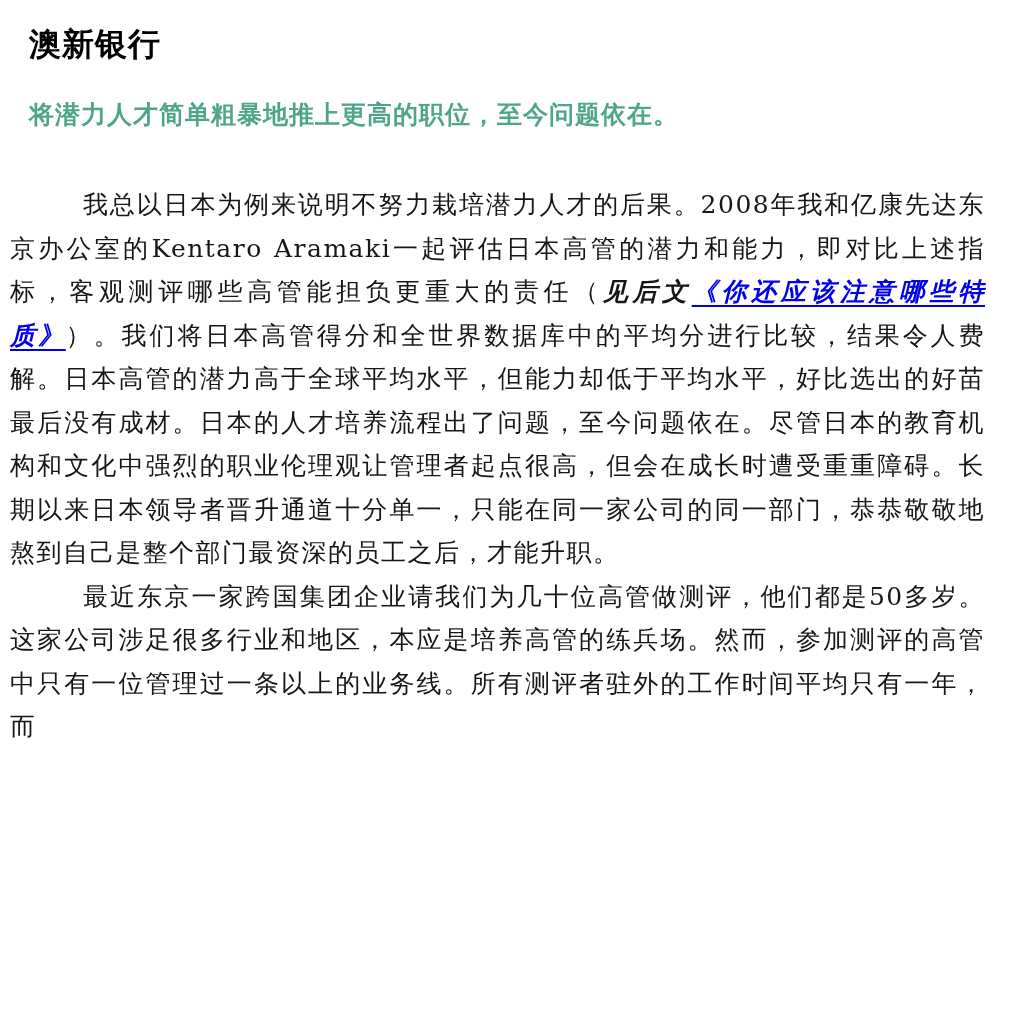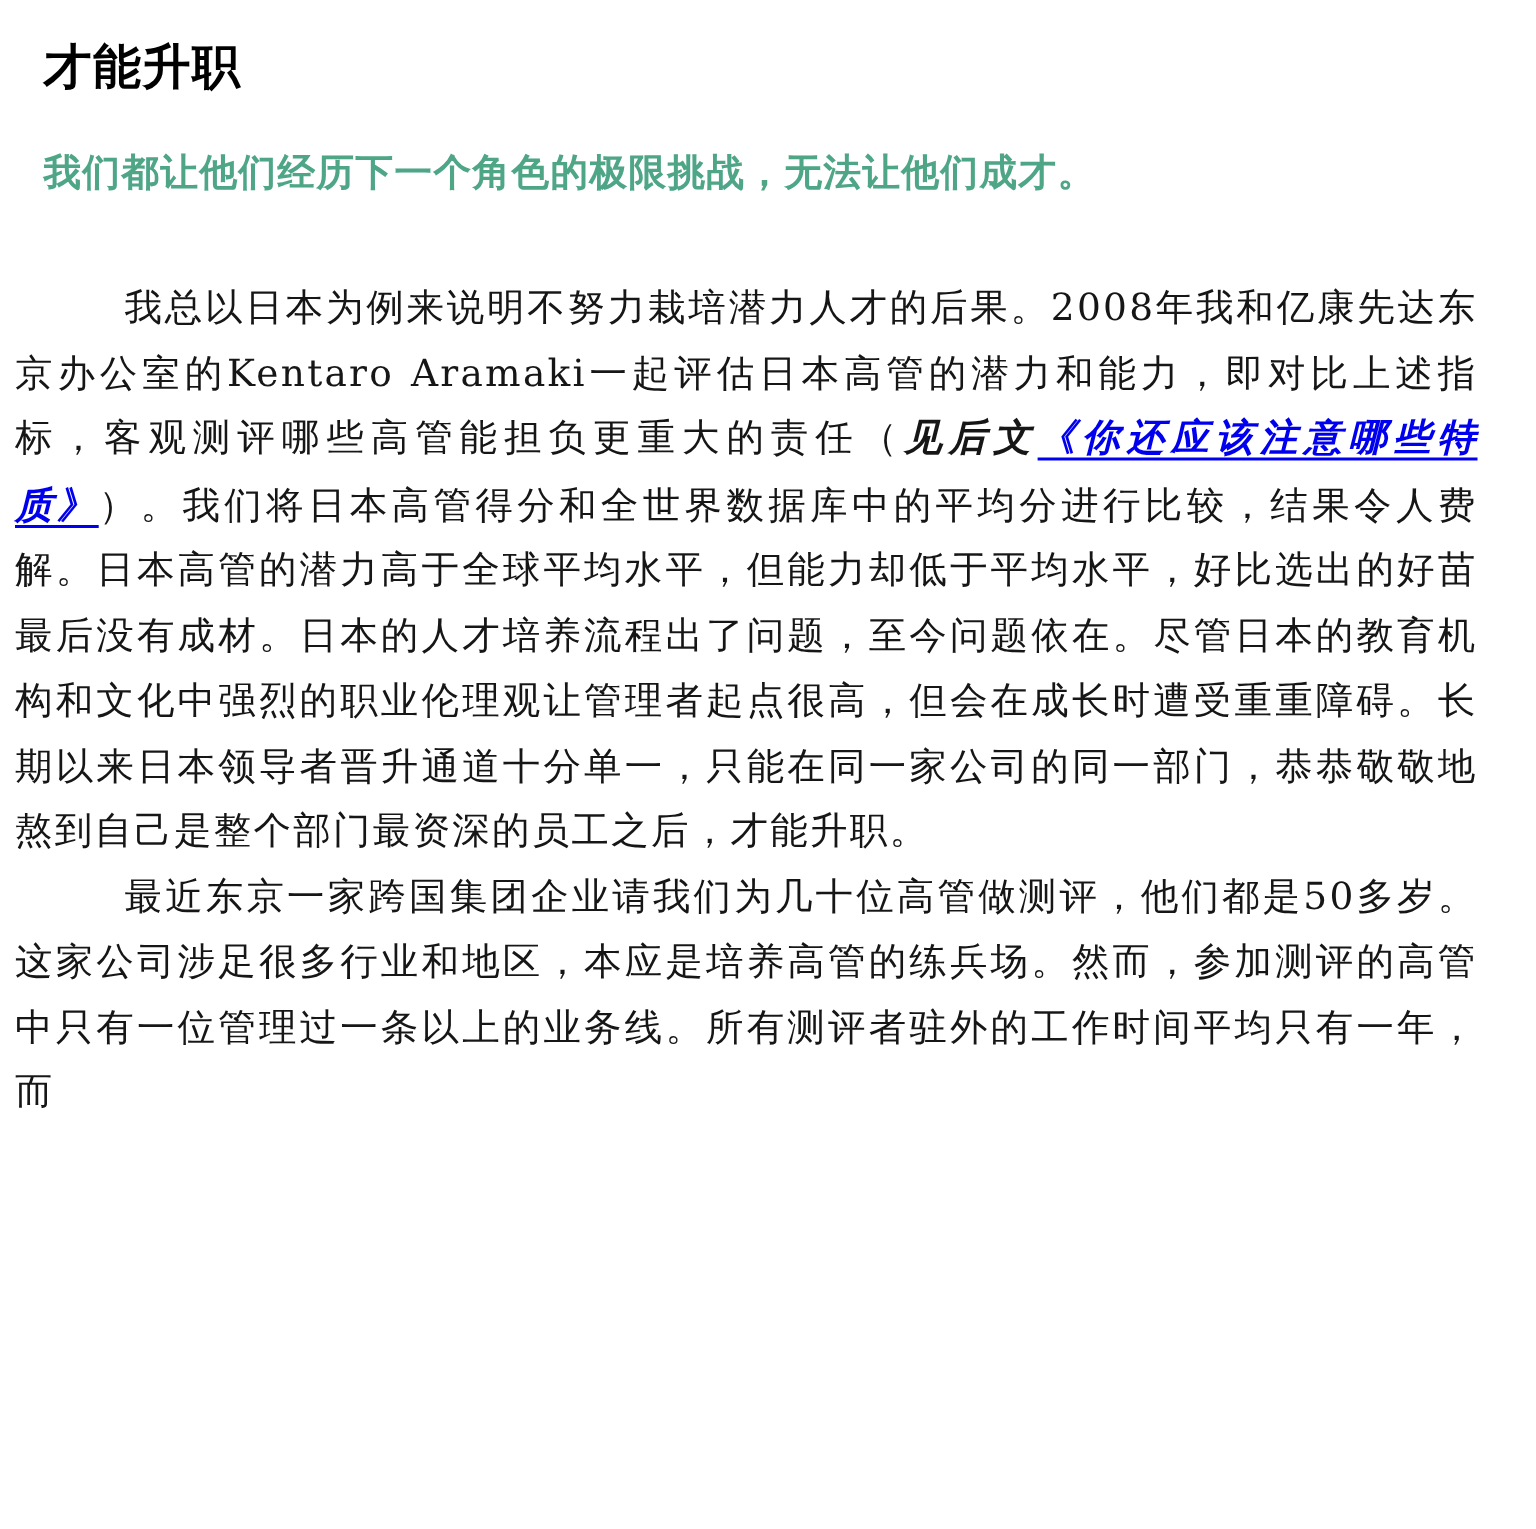--- a/index.html
+++ b/index.html
@@ -65,23 +65,23 @@
     font-style: italic;
     text-decoration: underline;
     text-underline-offset: 5px;
   }
 </style>
 </head>
 <body>
 
 <div class="page">
 
-  <h1 class="chapter-title">才能升职</h1>
+  <h1 class="chapter-title">澳新银行</h1>
 
-  <h2 class="chapter-subtitle">我们都让他们经历下一个角色的极限挑战，无法让他们成才。</h2>
+  <h2 class="chapter-subtitle">将潜力人才简单粗暴地推上更高的职位，至今问题依在。</h2>
 
   <div class="content">
 
 
     <p><span>我总以日本为例来说明不努力栽培潜力人才的后果。2008年我和亿康先达东京办公室的Kentaro Aramaki一起评估日本高管的潜力和能力，即对比上述指标，客观测评哪些高管能担负更重大的责任（</span><span class="em-ref">见后文</span><a class="cross-ref" href="#">《你还应该注意哪些特质》</a><span>）。我们将日本高管得分和全世界数据库中的平均分进行比较，结果令人费解。日本高管的潜力高于全球平均水平，但能力却低于平均水平，好比选出的好苗最后没有成材。日本的人才培养流程出了问题，至今问题依在。尽管日本的教育机构和文化中强烈的职业伦理观让管理者起点很高，但会在成长时遭受重重障碍。长期以来日本领导者晋升通道十分单一，只能在同一家公司的同一部门，恭恭敬敬地熬到自己是整个部门最资深的员工之后，才能升职。</span></p>
 
     <p><span>最近东京一家跨国集团企业请我们为几十位高管做测评，他们都是50多岁。这家公司涉足很多行业和地区，本应是培养高管的练兵场。然而，参加测评的高管中只有一位管理过一条以上的业务线。所有测评者驻外的工作时间平均只有一年，而</span></p>
 
   </div>
 </div>

